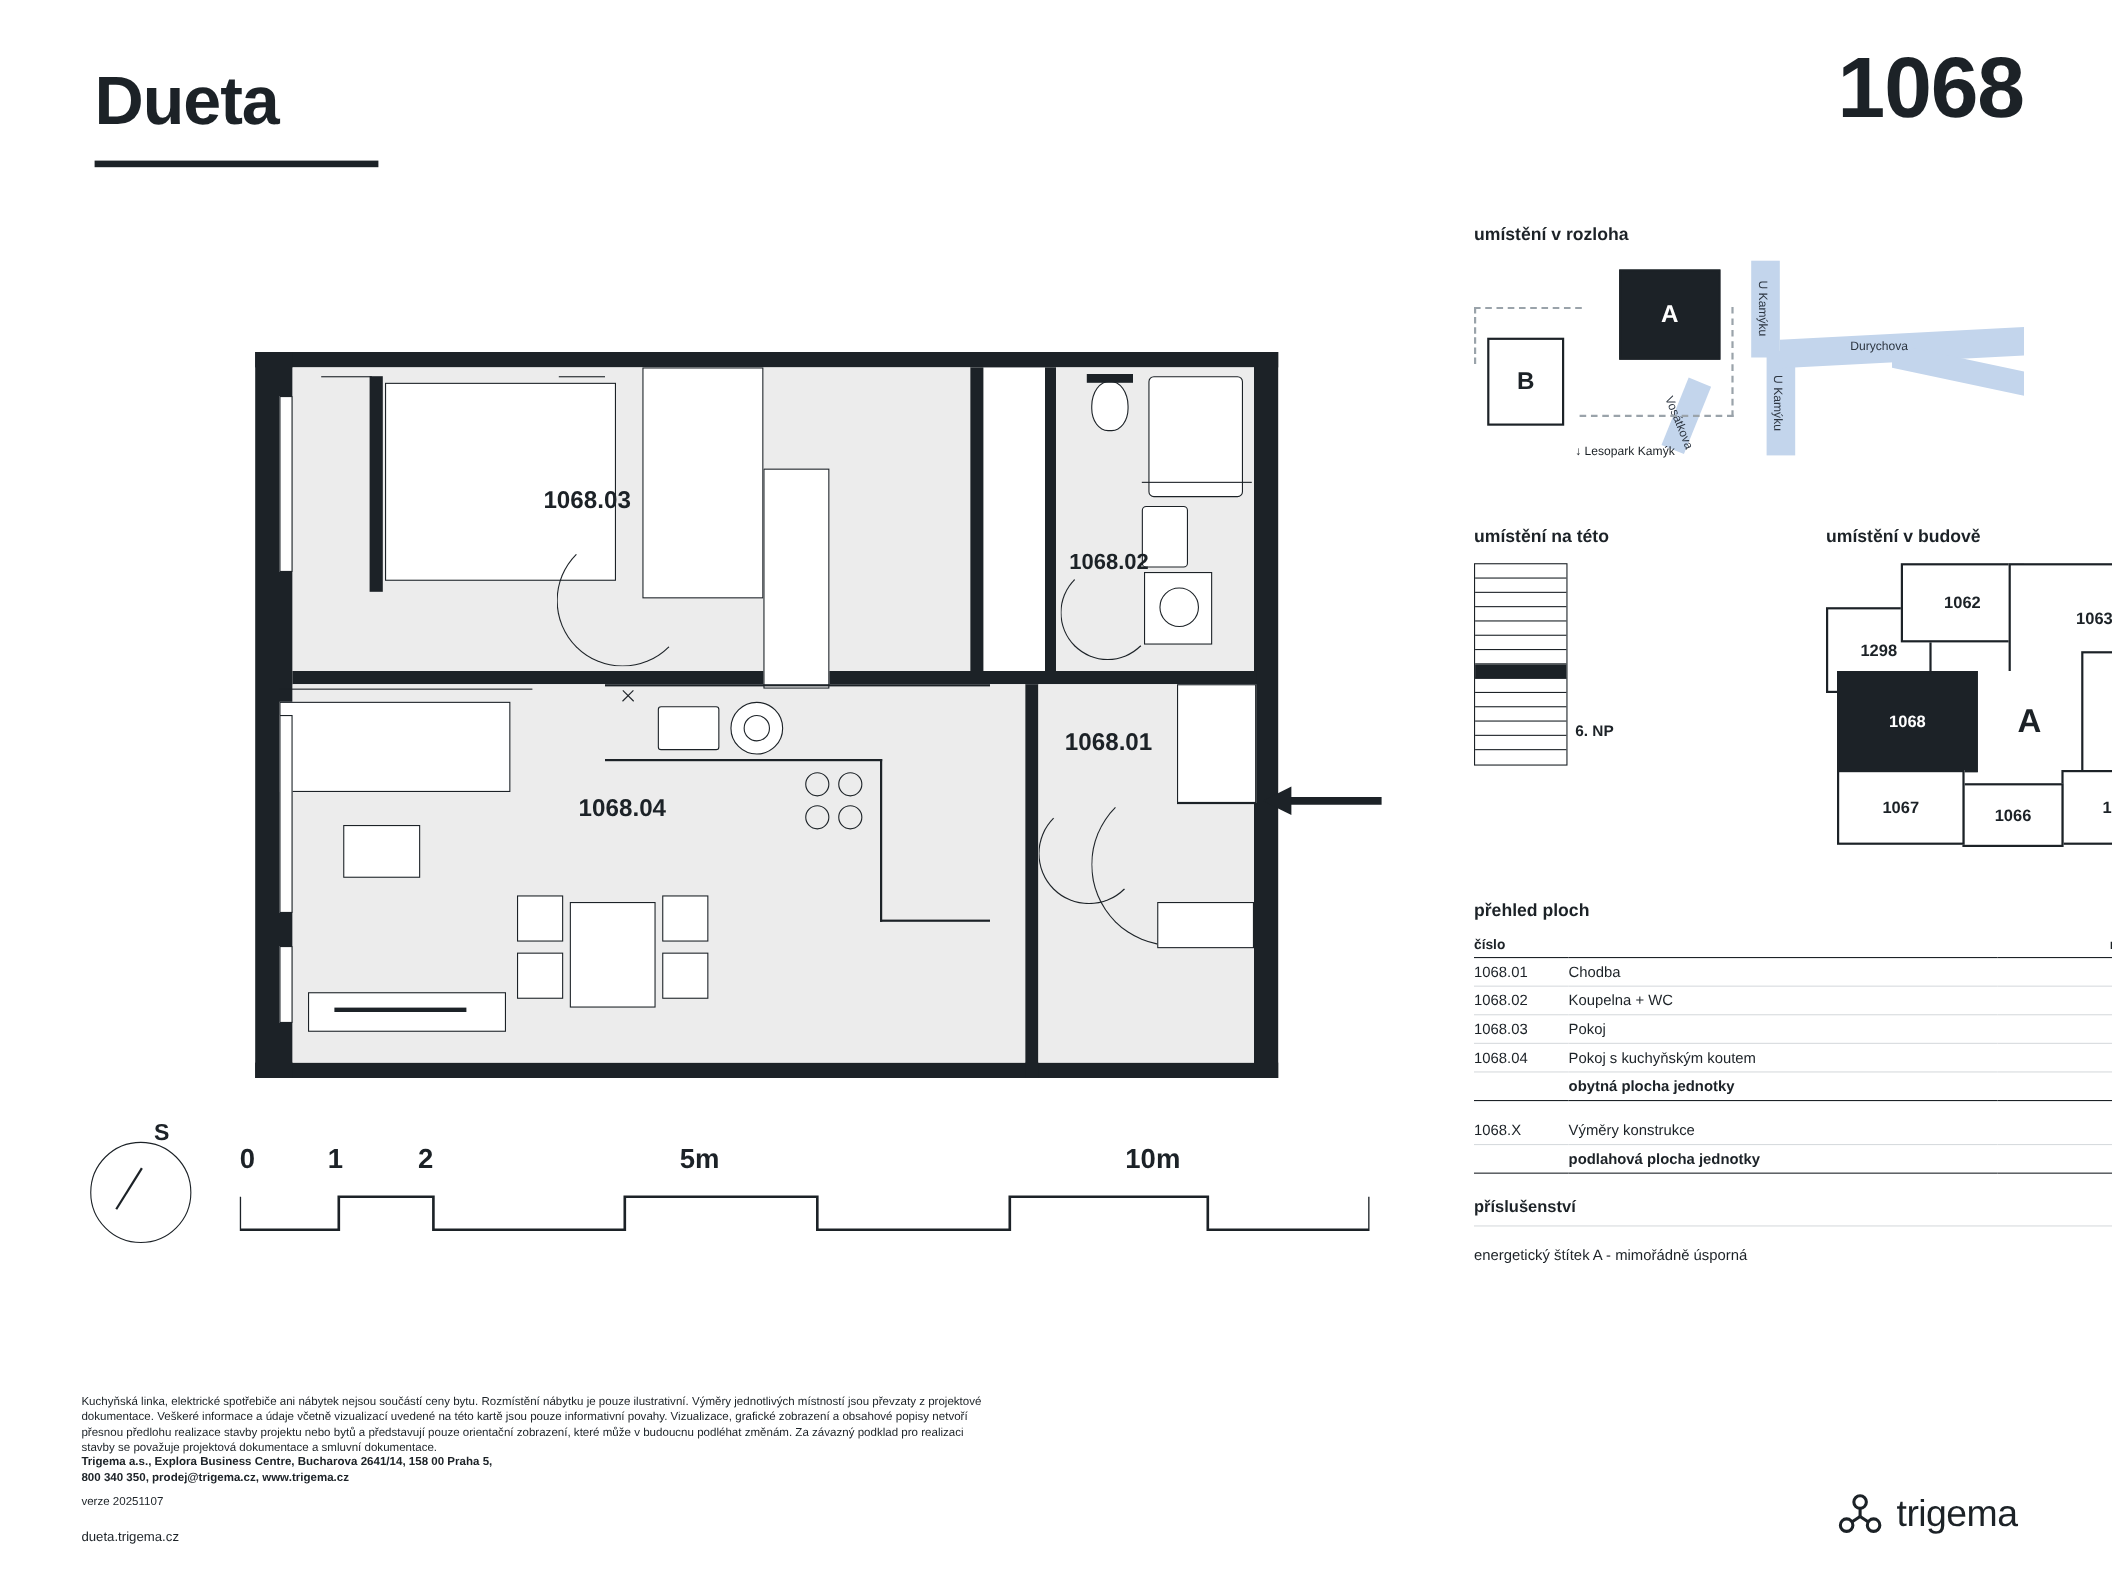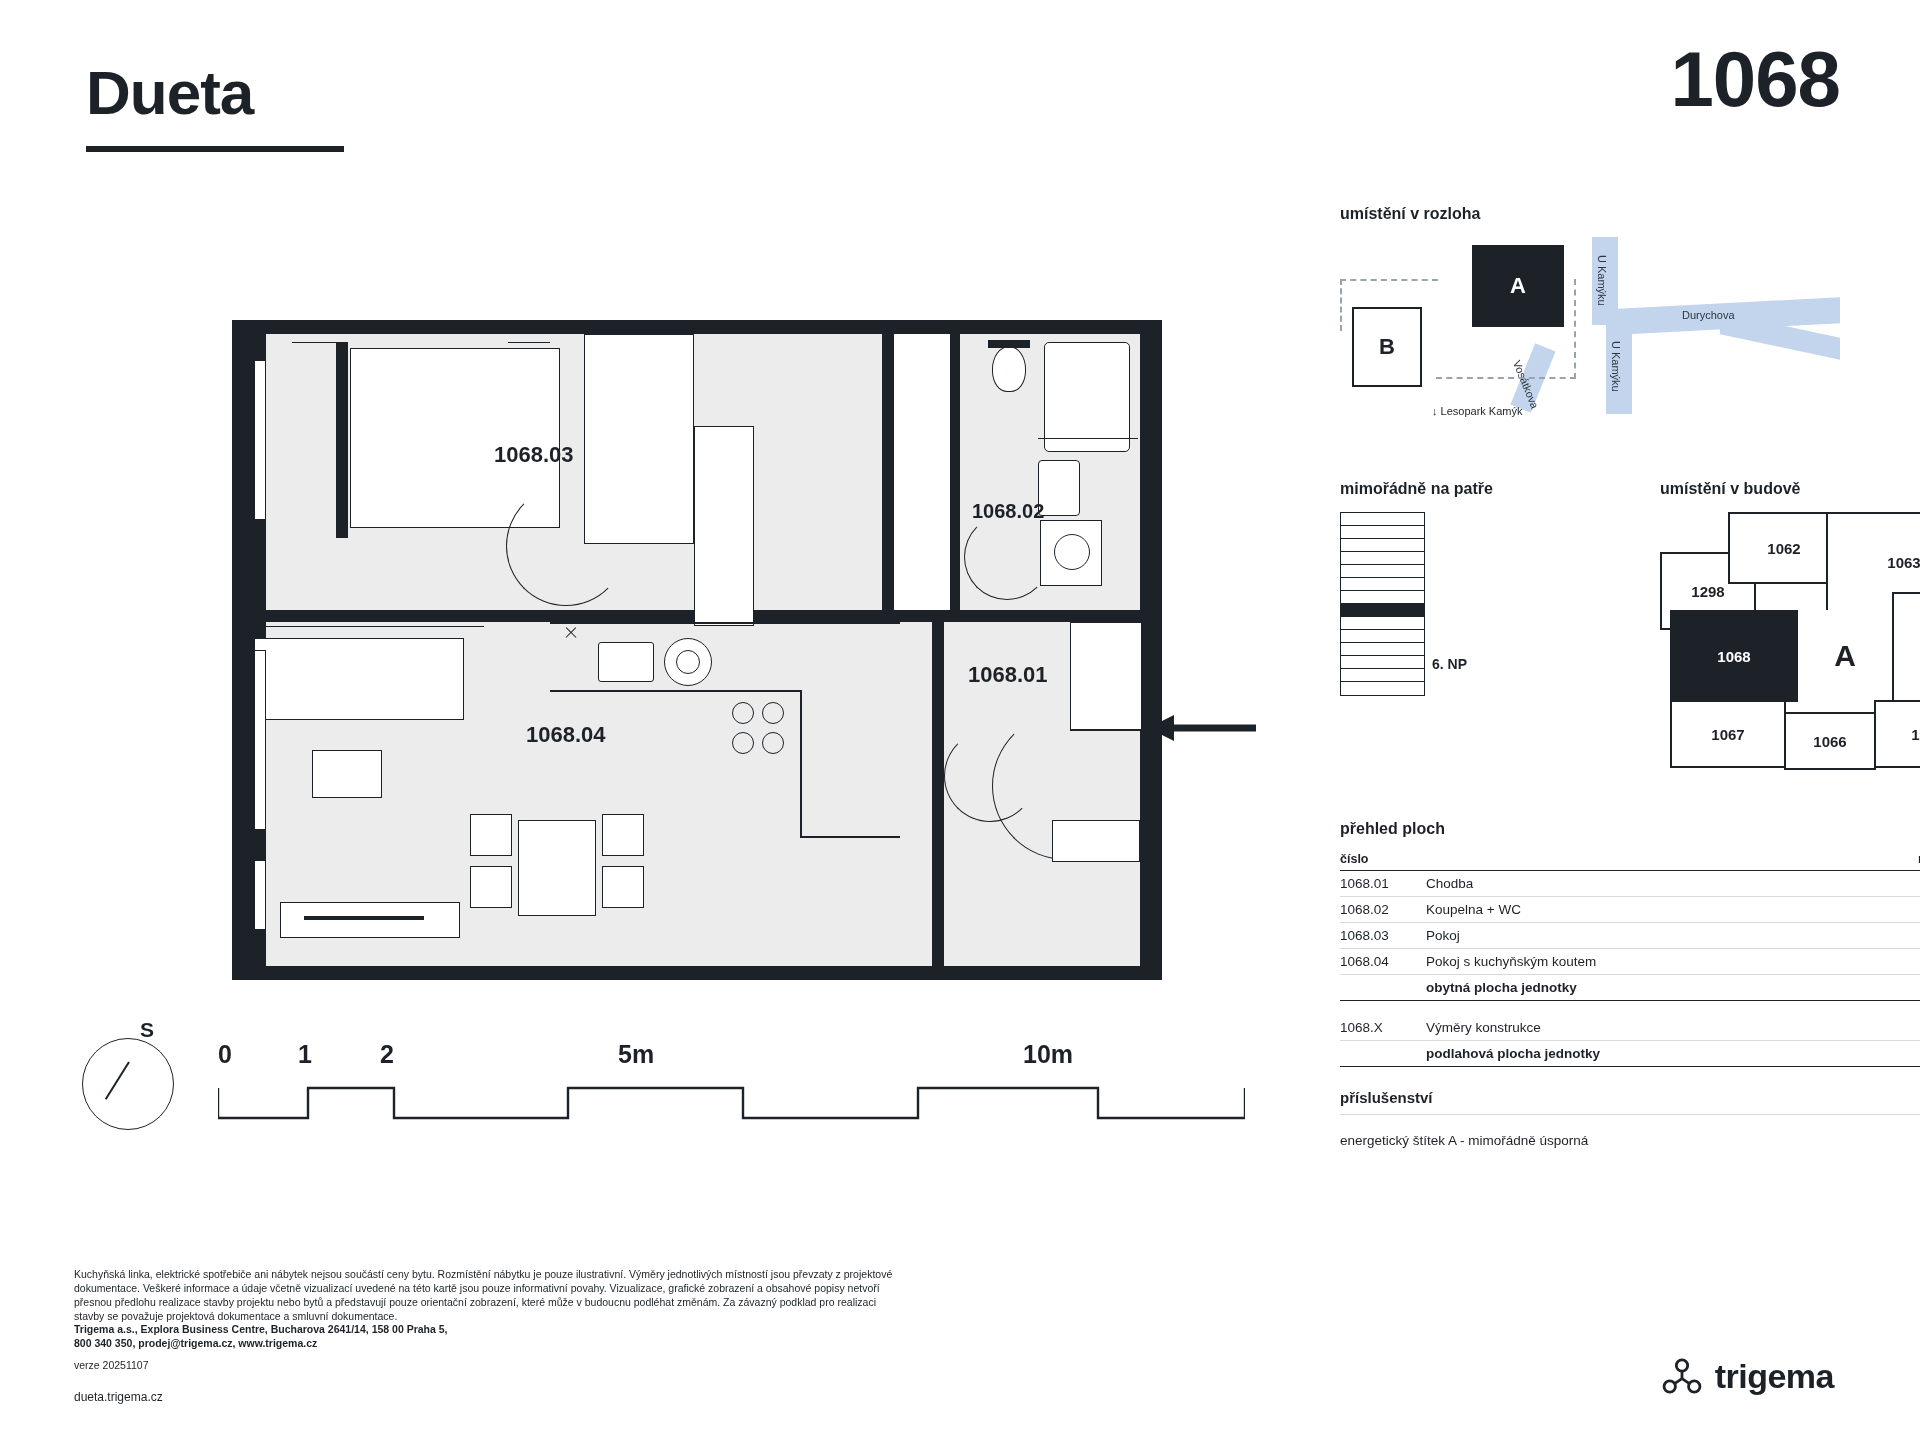--- a/index.html
+++ b/index.html
@@ -105,21 +105,21 @@
 
   
   #footer { position:absolute; left:74px; top:1268px; width:830px;
             font-size:10.5px; line-height:1.32; color:#1c2227; }
   #footer .bold { font-weight:700; }
   #footer .ver { margin-top:8px; font-size:10.5px; }
   #site { position:absolute; left:74px; top:1390px; font-size:12px; }
 
   #trigema { position:absolute; right:86px; top:1355px; display:flex; align-items:center; gap:12px; }
   #trigema .tmark { width:42px; height:42px; }
-  #trigema .tname { font-size:34px; font-weight:700; letter-spacing:-0.5px; }
+  #trigema .tname { font-size:34px; font-weight:400; letter-spacing:-0.5px; }
 </style>
 </head>
 <body>
 
 <div class="page">
 
   <div id="brand">
     <div class="word">Dueta</div>
     <div class="rule"></div>
   </div>
@@ -147,21 +147,21 @@
       <div class="dash" style="left:96px; top:42px; width:140px; height:100px; border-left:none; border-top:none;"></div>
 
       <div class="blk dark" style="left:132px; top:8px; width:92px; height:82px;">A</div>
       <div class="blk" style="left:12px; top:70px; width:70px; height:80px;">B</div>
 
       <div class="arrow-lbl" style="left:92px; top:168px;">↓ Lesopark Kamýk</div>
     </div>
   </div>
 
   <div id="loc-floor">
-    <div class="sec-title">mimořádně na patře</div>
+    <div class="sec-title">umístění na této</div>
     <div class="stack">
       <div class="row"></div>
       <div class="row"></div>
       <div class="row"></div>
       <div class="row"></div>
       <div class="row"></div>
       <div class="row"></div>
       <div class="row"></div>
       <div class="row active"></div>
       <div class="row"></div>

